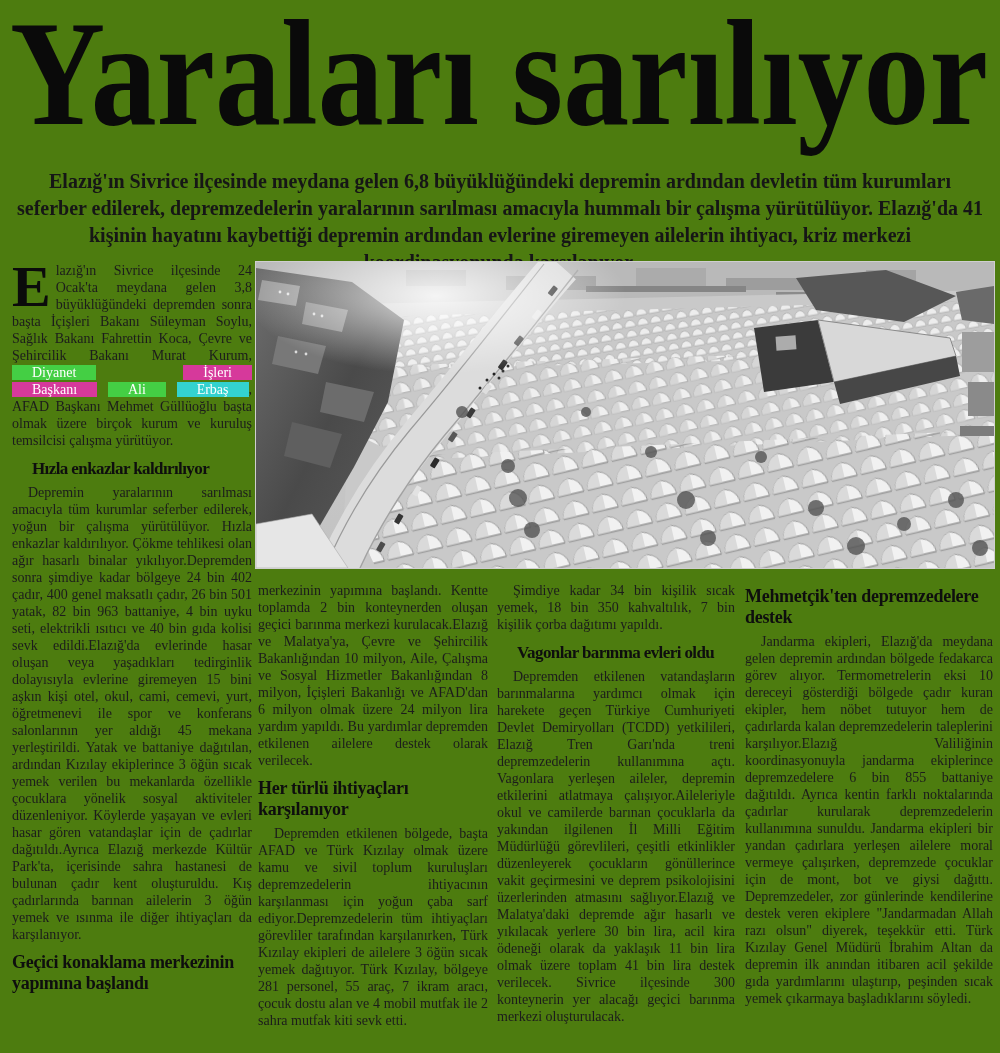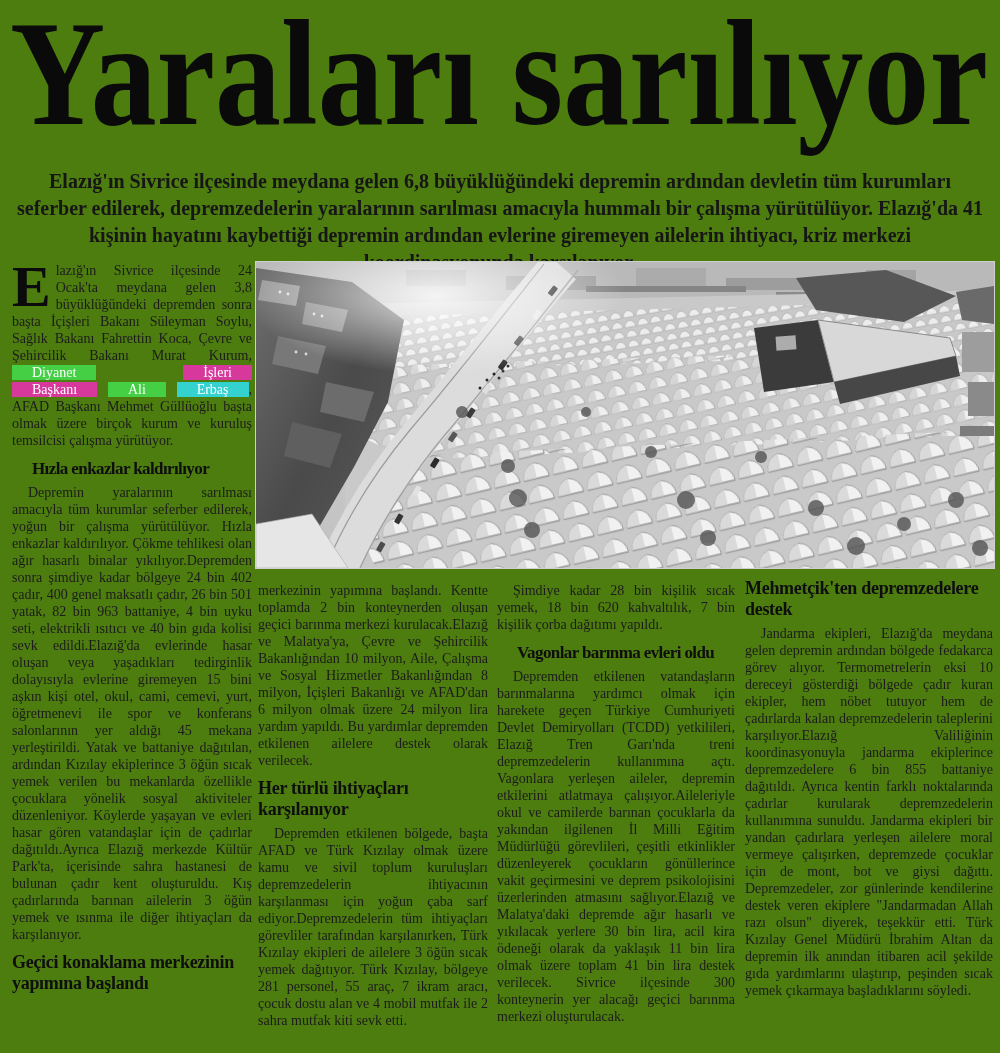--- a/index.html
+++ b/index.html
@@ -18,21 +18,21 @@
   .body{font-size:14px;line-height:17px;text-align:justify;color:#1c1c1c;margin:0;}
   .indent{text-indent:16px;}
   .dropcap{float:left;font-weight:700;font-size:58px;line-height:46px;padding:2px 5px 0 0;color:#0b0b0b;}
   .hl{color:#fff;padding:0 20px;}
   .hl-green{background:#44cf44;}
   .hl-magenta{background:#d6399b;}
   .hl-cyan{background:#33d2cf;}
   .colhead{font-weight:700;font-size:18px;line-height:21px;letter-spacing:-0.3px;
            color:#0e0e0e;margin:9px 0 5px;}
   .oneline{white-space:nowrap;font-size:17px;letter-spacing:-0.6px;margin-left:20px;}
-  .first-head{margin-top:0;}
+  .first-head{margin-top:8px;}
 </style>
 </head>
 <body>
 
 <div class="page">
 
   <svg class="headline-svg" width="984" height="160" viewBox="0 0 984 160" aria-hidden="false">
     <text x="2" y="122" font-family="Liberation Serif, serif" font-weight="bold" font-size="150" fill="#0a0a0a" textLength="978" lengthAdjust="spacingAndGlyphs">Yaraları sarılıyor</text>
   </svg>
 
@@ -184,21 +184,21 @@
     </svg>
   </div>
 
   <div class="col col2">
     <p class="body">merkezinin yapımına başlandı. Kentte toplamda 2 bin konteynerden oluşan geçici barınma merkezi kurulacak.Elazığ ve Malatya'ya, Çevre ve Şehircilik Bakanlığından 10 milyon, Aile, Çalışma ve Sosyal Hizmetler Bakanlığından 8 milyon, İçişleri Bakanlığı ve AFAD'dan 6 milyon olmak üzere 24 milyon lira yardım yapıldı. Bu yardımlar depremden etkilenen ailelere destek olarak verilecek.</p>
     <h3 class="colhead">Her türlü ihtiyaçları karşılanıyor</h3>
     <p class="body indent">Depremden etkilenen bölgede, başta AFAD ve Türk Kızılay olmak üzere kamu ve sivil toplum kuruluşları depremzedelerin ihtiyacının karşılanması için yoğun çaba sarf ediyor.Depremzedelerin tüm ihtiyaçları görevliler tarafından karşılanırken, Türk Kızılay ekipleri de ailelere 3 öğün sıcak yemek dağıtıyor. Türk Kızılay, bölgeye 281 personel, 55 araç, 7 ikram aracı, çocuk dostu alan ve 4 mobil mutfak ile 2 sahra mutfak kiti sevk etti.</p>
   </div>
 
   <div class="col col3">
-    <p class="body indent">Şimdiye kadar 28 bin kişilik sıcak yemek, 18 bin 620 kahvaltılık, 7 bin kişilik çorba dağıtımı yapıldı.</p>
+    <p class="body indent">Şimdiye kadar 34 bin kişilik sıcak yemek, 18 bin 350 kahvaltılık, 7 bin kişilik çorba dağıtımı yapıldı.</p>
     <h3 class="colhead oneline">Vagonlar barınma evleri oldu</h3>
     <p class="body indent">Depremden etkilenen vatandaşların barınmalarına yardımcı olmak için harekete geçen Türkiye Cumhuriyeti Devlet Demiryolları (TCDD) yetkilileri, Elazığ Tren Garı'nda treni depremzedelerin kullanımına açtı. Vagonlara yerleşen aileler, depremin etkilerini atlatmaya çalışıyor.Aileleriyle okul ve camilerde barınan çocuklarla da yakından ilgilenen İl Milli Eğitim Müdürlüğü görevlileri, çeşitli etkinlikler düzenleyerek çocukların gönüllerince vakit geçirmesini ve deprem psikolojisini üzerlerinden atmasını sağlıyor.Elazığ ve Malatya'daki depremde ağır hasarlı ve yıkılacak yerlere 30 bin lira, acil kira ödeneği olarak da yaklaşık 11 bin lira olmak üzere toplam 41 bin lira destek verilecek. Sivrice ilçesinde 300 konteynerin yer alacağı geçici barınma merkezi oluşturulacak.</p>
   </div>
 
   <div class="col col4">
     <h3 class="colhead first-head">Mehmetçik'ten depremzedelere destek</h3>
     <p class="body indent">Jandarma ekipleri, Elazığ'da meydana gelen depremin ardından bölgede fedakarca görev alıyor. Termometrelerin eksi 10 dereceyi gösterdiği bölgede çadır kuran ekipler, hem nöbet tutuyor hem de çadırlarda kalan depremzedelerin taleplerini karşılıyor.Elazığ Valiliğinin koordinasyonuyla jandarma ekiplerince depremzedelere 6 bin 855 battaniye dağıtıldı. Ayrıca kentin farklı noktalarında çadırlar kurularak depremzedelerin kullanımına sunuldu. Jandarma ekipleri bir yandan çadırlara yerleşen ailelere moral vermeye çalışırken, depremzede çocuklar için de mont, bot ve giysi dağıttı. Depremzedeler, zor günlerinde kendilerine destek veren ekiplere "Jandarmadan Allah razı olsun" diyerek, teşekkür etti. Türk Kızılay Genel Müdürü İbrahim Altan da depremin ilk anından itibaren acil şekilde gıda yardımlarını ulaştırıp, peşinden sıcak yemek çıkarmaya başladıklarını söyledi.</p>
   </div>
 
 </div>

